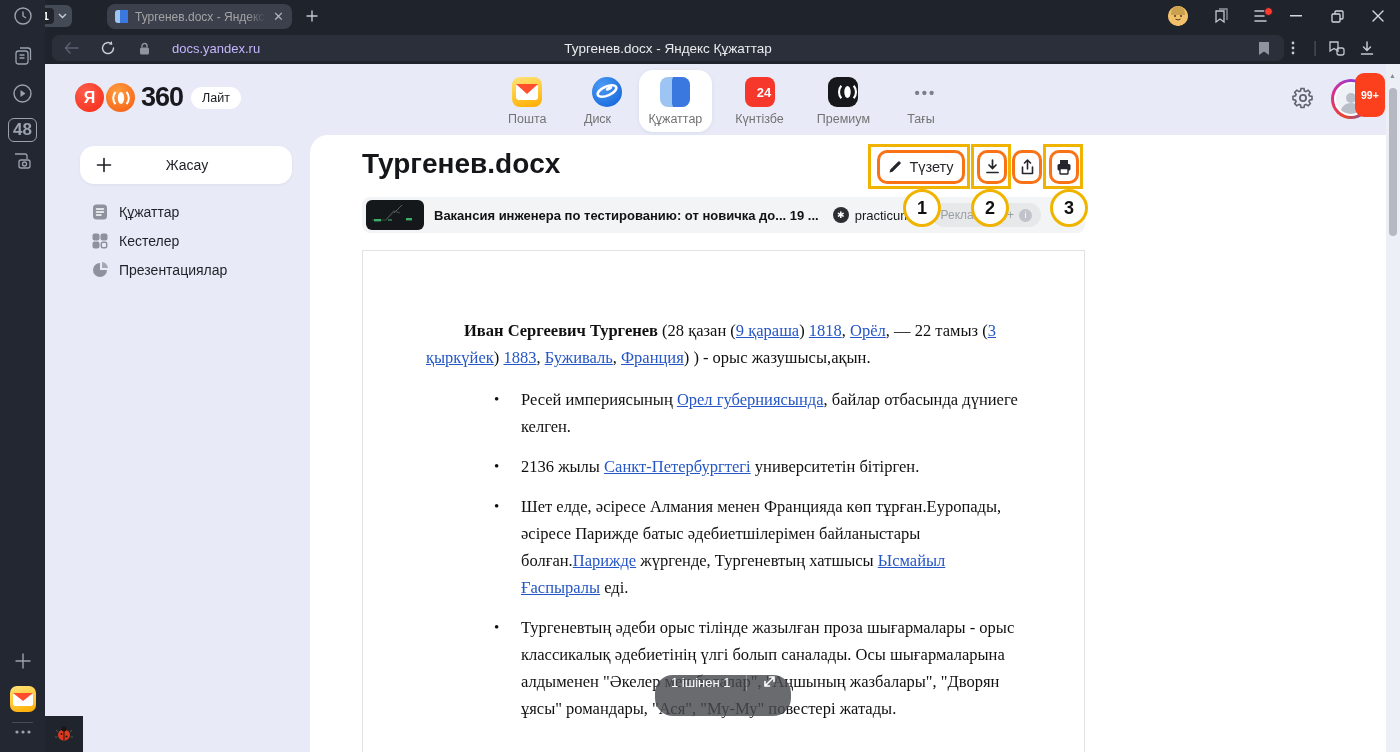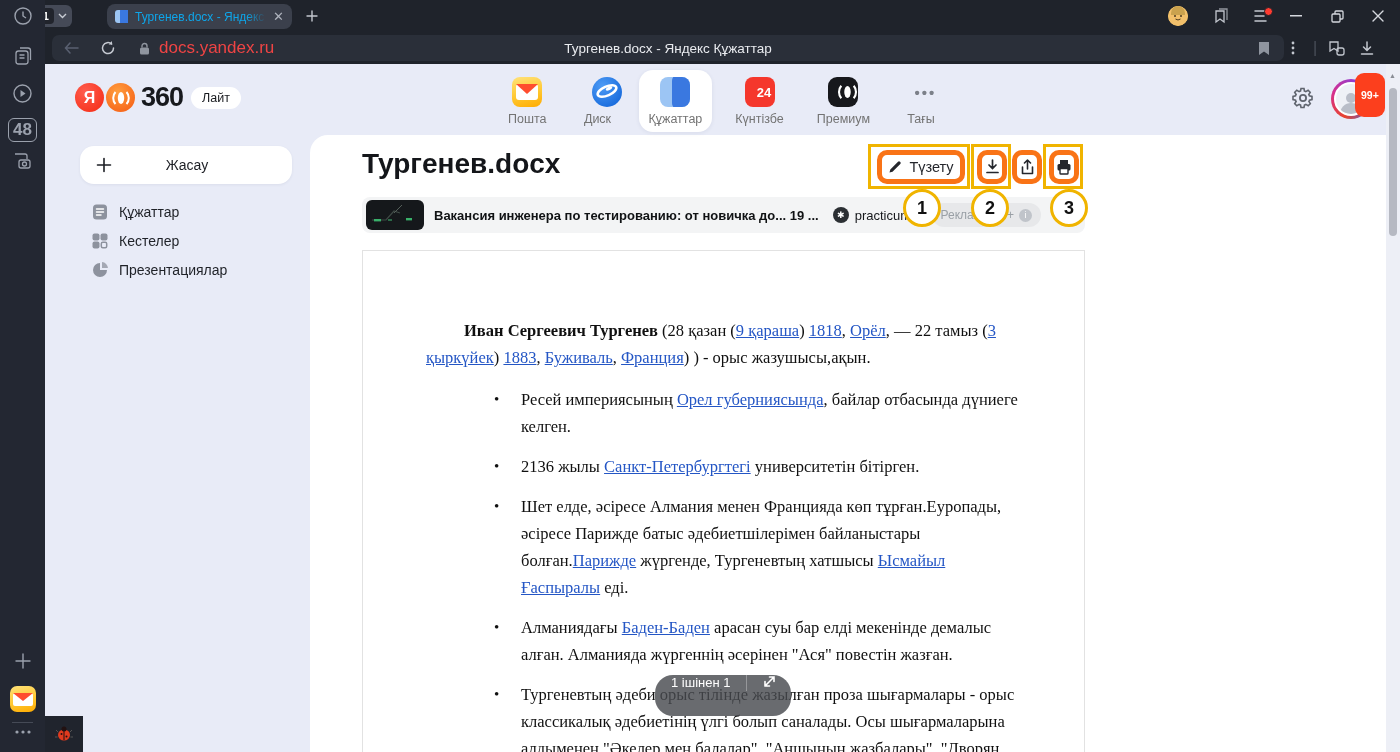--- a/index.html
+++ b/index.html
@@ -14,33 +14,33 @@
   .screen{position:relative;width:1400px;height:752px;overflow:hidden;background:var(--lav);}
 
   
   .titlebar{position:absolute;left:0;top:0;width:1400px;height:32px;background:var(--chrome);z-index:20;}
   .addrbar{position:absolute;left:0;top:32px;width:1400px;height:32px;background:var(--chrome);z-index:20;}
   .left-strip{position:absolute;left:0;top:0;width:45px;height:752px;background:var(--strip);z-index:30;display:block;}
   .strip-ic{position:absolute;left:0;width:45px;display:flex;justify-content:center;color:#9ba1ad;}
   .tab-group{position:absolute;left:33px;top:5px;height:22px;background:#454a57;border-radius:6px;display:flex;align-items:center;padding:0 5px;gap:4px;z-index:21;}
   .tab-group .num{width:16px;height:16px;background:#21242c;border-radius:4px;color:#fff;font-size:10.5px;font-weight:bold;display:flex;align-items:center;justify-content:center;}
   .tab{position:absolute;left:107px;top:4px;width:185px;height:25px;background:#3b404c;border-radius:8px;display:flex;align-items:center;padding:0 8px;gap:7px;z-index:21;}
-  .tab-title{flex:1;color:#0ea5e9;font-size:12px;white-space:nowrap;overflow:hidden;}
+  .tab-title{flex:1;color:#a3a3a3;font-size:12px;white-space:nowrap;overflow:hidden;}
   .tab-title{mask-image:linear-gradient(90deg,#000 85%,transparent);-webkit-mask-image:linear-gradient(90deg,#000 85%,transparent);}
   .tab-close{color:#aeb3bd;font-size:13px;line-height:1;}
   .newtab{position:absolute;left:300px;top:5px;width:24px;height:22px;color:#c3c7cf;display:flex;align-items:center;justify-content:center;z-index:21;}
   .winctl{position:absolute;top:0;height:32px;width:40px;display:flex;align-items:center;justify-content:center;color:#d5d8de;z-index:21;}
   .tb-ic{position:absolute;top:0;height:32px;width:34px;display:flex;align-items:center;justify-content:center;color:#c3c7cf;z-index:21;}
   .browser-avatar{position:absolute;left:1168px;top:6px;width:20px;height:20px;border-radius:50%;background:#f0c36a;overflow:hidden;z-index:21;}
   .reddot{position:absolute;right:6px;top:7px;width:9px;height:9px;border-radius:50%;background:#ff3b30;border:1.5px solid var(--chrome);}
   .urlbox{position:absolute;left:52px;top:35px;width:1232px;height:26px;background:#2a2f39;border-radius:7px;display:flex;align-items:center;z-index:21;}
   .urlbox .back{color:#596070;margin-left:12px;}
   .urlbox .reload{color:#c6cad2;margin-left:22px;}
   .urlbox .lock{color:#8f959f;margin-left:24px;}
-  .url-text{color:#ef4444;font-size:17px;margin-left:9px;}
+  .url-text{color:#c4b5fd;font-size:13px;margin-left:22px;}
   .win-title{position:absolute;left:0;right:0;text-align:center;color:#e9ebef;font-size:13.5px;}
   .flagbm{position:absolute;right:14px;color:#8f959f;}
   .addr-right{position:absolute;top:32px;height:32px;display:flex;align-items:center;color:#c3c7cf;z-index:21;}
 
   
   .brand{position:absolute;left:75px;top:82px;display:flex;align-items:center;z-index:5;}
   .ya-circle{width:29px;height:29px;border-radius:50%;background:radial-gradient(circle at 35% 30%,#ff5c4d,#f52a13);color:#fff;font-weight:bold;font-size:16px;display:flex;align-items:center;justify-content:center;}
   .o-circle{width:29px;height:29px;border-radius:50%;background:radial-gradient(circle at 40% 30%,#ff9d3d,#f55a13);margin-left:2px;display:flex;align-items:center;justify-content:center;}
   .brand-360{font-size:27px;font-weight:bold;color:#17191d;margin-left:6px;letter-spacing:-1px;}
   .lite-badge{margin-left:8px;background:#fff;border-radius:12px;padding:4px 11px;font-size:12.5px;color:#17191d;}
@@ -68,21 +68,21 @@
   .create-btn .plus{margin-left:16px;color:#1c1e24;}
   .create-btn .lbl{flex:1;text-align:center;margin-right:30px;font-size:14px;color:#1c1e24;}
   .side-item{position:absolute;left:80px;width:212px;height:31px;display:flex;align-items:center;border-radius:12px;z-index:5;}
   .side-item.active{background:#dfe2ec;}
   .side-ic{margin-left:11px;width:18px;height:18px;color:#8d929e;flex:none;}
   .side-lbl{margin-left:10px;font-size:14px;color:#1f2228;}
 
   
   .panel{position:absolute;left:310px;top:135px;width:1076px;height:617px;background:#fff;border-radius:18px 0 0 0;z-index:4;overflow:hidden;}
   .doc-title{position:absolute;left:362px;top:148px;font-size:28px;font-weight:bold;color:#14161a;z-index:5;}
-  .btn{position:absolute;top:150px;height:34px;background:#fff;border:5px solid #f97316;border-radius:10px;display:flex;align-items:center;justify-content:center;color:#24262c;z-index:5;}
+  .btn{position:absolute;top:150px;height:34px;background:#fff;border:3px solid #f97316;border-radius:10px;display:flex;align-items:center;justify-content:center;color:#24262c;z-index:5;}
   .btn-edit{left:877px;width:88px;gap:7px;font-size:14.5px;}
   .btn-sq{width:30px;}
   .ad{position:absolute;left:362px;top:197px;width:723px;height:36px;background:#f3f4f5;border-radius:8px;display:flex;align-items:center;z-index:5;}
   .ad-thumb{margin-left:4px;width:58px;height:30px;border-radius:6px;background:#15181b;position:relative;overflow:hidden;flex:none;}
   .ad-head{margin-left:10px;font-size:13px;font-weight:bold;color:#101214;white-space:nowrap;}
   .ad-logo{margin-left:14px;width:16px;height:16px;border-radius:50%;background:#2b2f33;color:#fff;font-size:9px;display:flex;align-items:center;justify-content:center;flex:none;}
   .ad-src{margin-left:6px;font-size:13px;color:#16181c;white-space:nowrap;}
   .ad-badge{position:absolute;right:44px;height:24px;background:#e7e8ea;border-radius:12px;display:flex;align-items:center;padding:0 9px;gap:5px;font-size:12px;color:#9aa0a6;}
   .ad-info{width:13px;height:13px;border-radius:50%;background:#c0c4ca;color:#fff;font-size:9px;display:flex;align-items:center;justify-content:center;}
 
@@ -434,21 +434,20 @@
   <div class="anno-circle" style="left:971px;top:189px">2</div>
   <div class="anno-circle" style="left:1050px;top:189px">3</div>
 
   <div class="page">
     <div class="page-inner">
       <p><span style="font-weight: bold;">Иван Сергеевич Тургенев</span><span> (28 қазан (</span><a class="doc-link">9 қараша</a><span>) </span><a class="doc-link">1818</a><span>, </span><a class="doc-link">Орёл</a><span>, — 22 тамыз (</span><a class="doc-link">3 қыркүйек</a><span>) </span><a class="doc-link">1883</a><span>, </span><a class="doc-link">Буживаль</a><span>, </span><a class="doc-link">Франция</a><span>) ) - орыс жазушысы,ақын.</span></p>
       <ul>
         <li><span>Ресей империясының </span><a class="doc-link">Орел губерниясында</a><span>, байлар отбасында дүниеге келген.</span></li>
         <li><span>2136 жылы </span><a class="doc-link">Санкт-Петербургтегі</a><span> университетін бітірген.</span></li>
         <li><span>Шет елде, әсіресе Алмания менен Францияда көп тұрған.Еуропады, әсіресе Парижде батыс әдебиетшілерімен байланыстары болған.</span><a class="doc-link">Парижде</a><span> жүргенде, Тургеневтың хатшысы </span><a class="doc-link">Ысмайыл Ғаспыралы</a><span> еді.</span></li>
-        <li><span>Алманиядағы </span><a class="doc-link">Баден-Баден</a><span> арасан суы бар елді мекенінде демалыс алған. Алманияда жүргеннің әсерінен "Ася" повестін жазған.</span></li>
         <li><span>Тургеневтың әдеби орыс тілінде жазылған проза шығармалары - орыс классикалық әдебиетінің үлгі болып саналады. Осы шығармаларына алдыменен "Әкелер мен балалар", "Аңшының жазбалары", "Дворян ұясы" романдары, "Ася", "Му-Му" повестері жатады.</span></li>
 
       </ul>
     </div>
   </div>
 
   <div class="pager">
     <span class="pager-lbl">1 ішінен 1</span>
     <span class="pager-div"></span>
     <span class="pager-expand">

